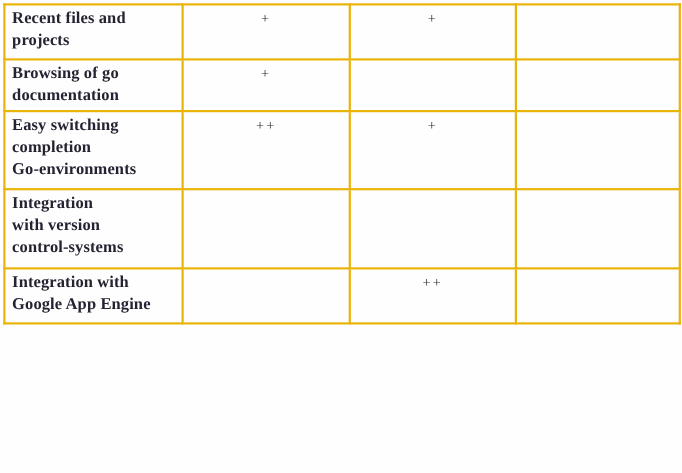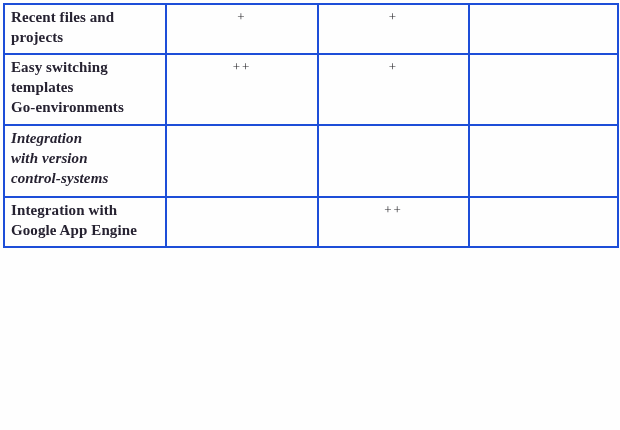--- a/index.html
+++ b/index.html
@@ -21,21 +21,21 @@
     width: 614px;
     border-collapse: collapse;
     table-layout: fixed;
     background: #fefefe;
   }
   col.c1 { width: 162px; }
   col.c2 { width: 152px; }
   col.c3 { width: 151px; }
   col.c4 { width: 149px; }
   td {
-    border: 2px solid #1d4ed8;
+    border: 2px solid #eab308;
     vertical-align: top;
     overflow: hidden;
   }
   td.feature {
     font-weight: bold;
     font-size: 15px;
     line-height: 20px;
     color: #262231;
     padding: 2px 6px 3px 6px;
     white-space: pre-line;
@@ -46,44 +46,51 @@
     font-size: 13px;
     line-height: 20px;
     color: #2b2a2e;
     padding: 2px 2px 3px 2px;
     letter-spacing: 2px;
     font-weight: normal;
   }
   
   tr.r5 td { height: 38px; }
   tr.r6 td { height: 64px; }
-  tr.r9 td { height: 65px; font-style: italic; }
+  tr.r9 td { height: 65px; }
   tr.r1 td, tr.r7 td, tr.r10 td { height: 43px; }
 </style>
 </head>
 <body>
 
 <table class="feature-table">
   <colgroup>
     <col class="c1">
       <col class="c2">
       <col class="c3">
       <col class="c4">
   </colgroup>
   <tbody>
     <tr class="r1">
       <td class="feature">Recent files and
 projects</td>
       <td class="mark">+</td>
       <td class="mark">+</td>
       <td class="mark"></td>
     </tr>
+    <tr class="r5">
+      <td class="feature">Browsing of go
+documentation</td>
+      <td class="mark">+</td>
+      <td class="mark"></td>
+      <td class="mark"></td>
+    </tr>
     <tr class="r6">
       <td class="feature">Easy switching
-templates
+completion
 Go-environments</td>
       <td class="mark">++</td>
       <td class="mark">+</td>
       <td class="mark"></td>
     </tr>
     <tr class="r9">
       <td class="feature">Integration
 with version
 control-systems</td>
       <td class="mark"></td>

